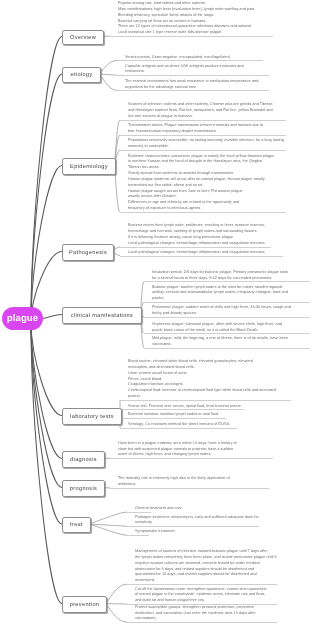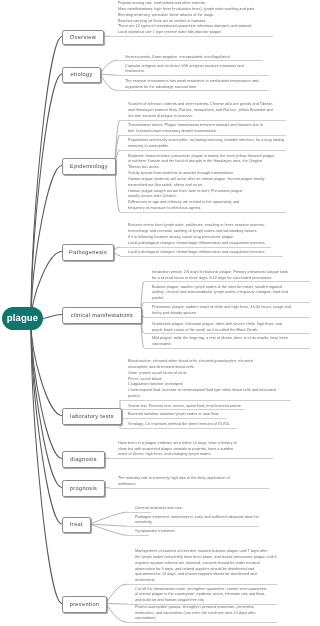--- a/index.html
+++ b/index.html
@@ -8,21 +8,21 @@
      -webkit-font-smoothing:antialiased;
      text-rendering:geometricPrecision;
      -webkit-font-smoothing:antialiased;
      font-smooth:never;}
 #map{position:relative;width:310px;height:626px;}
 #wires{position:absolute;left:0;top:0;width:310px;height:626px;}
 #wires path{fill:none;}
 #wires .mw{stroke:#5a5a5a;stroke-width:1.05;}
 #wires .sw{stroke:#9d9d9d;stroke-width:.8;}
 .root{position:absolute;display:flex;align-items:center;justify-content:center;
-      background:#0f766e;color:#ffffff;font-weight:bold;border-radius:11.5px;
+      background:#d946ef;color:#ffffff;font-weight:bold;border-radius:11.5px;
       font-size:9.6px;letter-spacing:.1px;z-index:3;}
 .bnode{position:absolute;display:flex;align-items:center;justify-content:center;
        background:#ffffff;color:#444444;border:1.2px solid #8d8d8d;border-radius:2.2px;
        font-size:5.6px;letter-spacing:.35px;z-index:3;
        box-shadow:1.1px 1.1px 0 rgba(140,140,140,.75);}
 .item{position:absolute;color:#6f6f6f;font-size:3.85px;line-height:5.85px;
       white-space:nowrap;z-index:2;}
 .ul{position:absolute;height:1px;background:#cfcfcf;z-index:1;}
 </style>
 </head>

